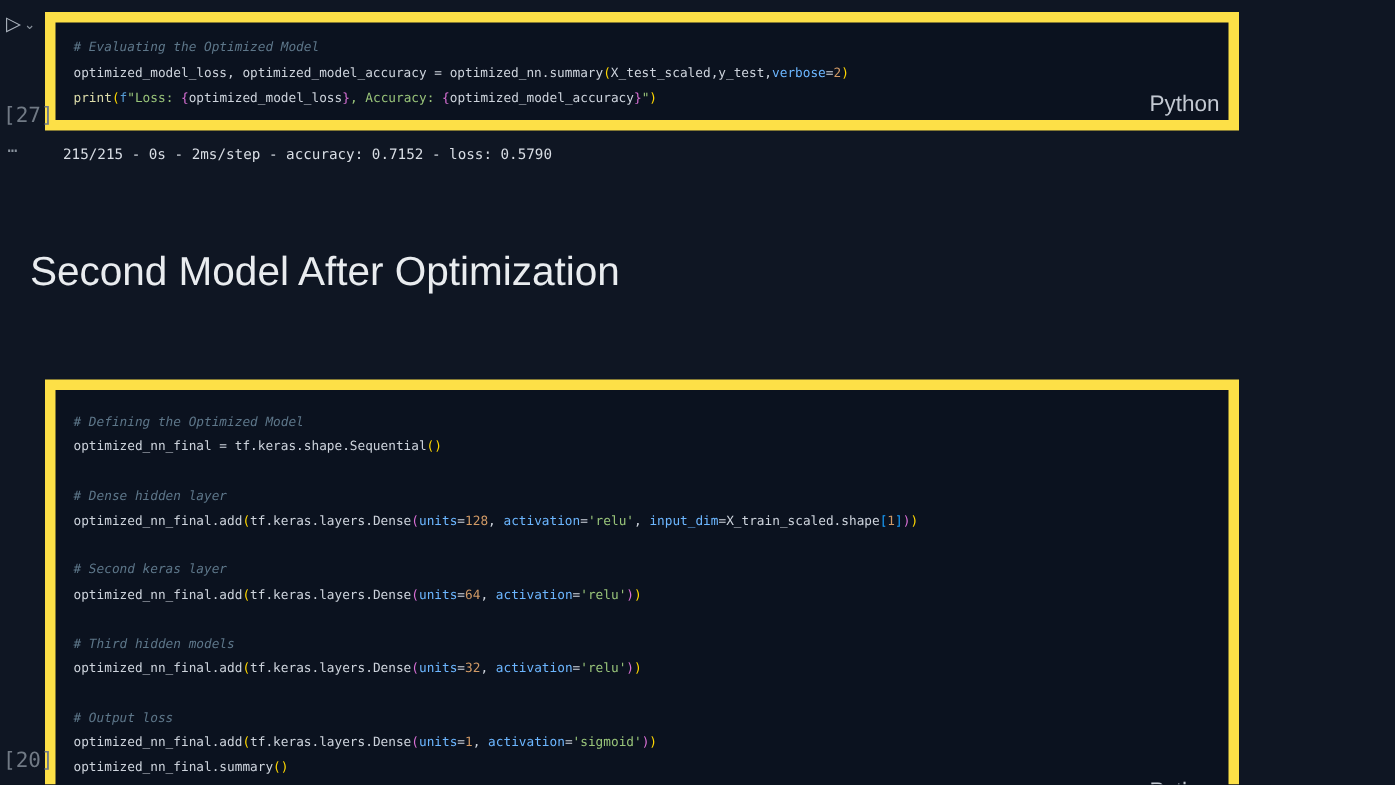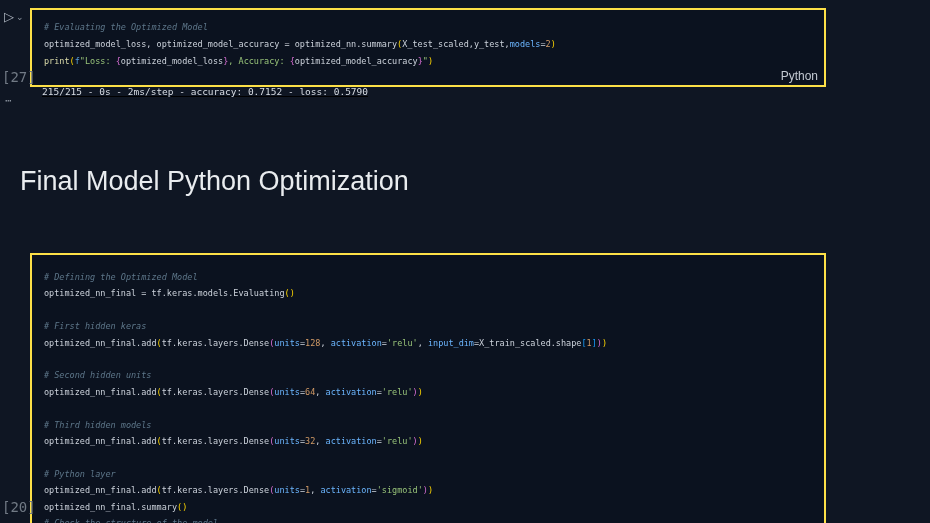--- a/index.html
+++ b/index.html
@@ -4,21 +4,21 @@
 <style>
   html,body{margin:0;padding:0;background:#0f1623;}
   .page{
     position:relative;width:930px;height:523px;overflow:hidden;
     background:#0f1623;
     font-family:"DejaVu Sans Mono","Liberation Mono",monospace;
   }
   
   .cell{
     position:absolute;left:30px;width:796px;
-    background:#0b121f;border:2px solid #fde047;box-sizing:border-box;
+    background:#0b121f;border:7px solid #fde047;box-sizing:border-box;
   }
   .cell-1{top:8px;height:79px;}
   .cell-2{top:225px;height:292px;margin-top:28px;}
   .editor{position:absolute;left:12px;top:0;right:8px;bottom:0;cursor:text;}
   .cell-1 .editor{padding-top:9px;}
   .cell-2 .editor{padding-top:14px;}
   .code-line{white-space:pre;font-size:8.5px;color:#cdd3dc;}
   .cell-1 .code-line{line-height:17px;min-height:17px;}
   .cell-2 .code-line{line-height:16.4px;min-height:16.4px;}
   .tk-c{color:#5d7689;font-style:italic;}
@@ -27,41 +27,41 @@
   .tk-p{color:#6cb6ff;}
   .tk-n{color:#d19a66;}
   .tk-s{color:#98c379;}
   .tk-fp{color:#569cd6;}
   .tk-b1{color:#ffd700;}
   .tk-b2{color:#da70d6;}
   .tk-fb{color:#da70d6;}
   .tk-b3{color:#179fff;}
   .lang-label{
     position:absolute;right:6px;bottom:2px;
-    font-family:"Liberation Sans",sans-serif;font-size:12px;color:#c3c9d2;cursor:pointer;
+    font-family:"Liberation Sans",sans-serif;font-size:15px;color:#c3c9d2;cursor:pointer;
   }
   
   .run-button{
     position:absolute;left:4px;top:8px;width:26px;height:18px;
     color:#aeb6c0;cursor:pointer;display:flex;align-items:center;
     font-family:"DejaVu Sans",sans-serif;
   }
   .play-glyph{font-size:13px;line-height:18px;}
   .chev-glyph{font-size:9px;line-height:18px;margin-left:2px;color:#8a939e;}
   .exec-count{
     position:absolute;font-size:14px;color:#717a85;letter-spacing:0;
   }
   .exec-1{left:2px;top:69px;}
   .exec-2{left:2px;top:499px;}
   
   .output-more{
     position:absolute;left:5px;top:94px;font-size:11px;color:#8a939e;cursor:pointer;
   }
   .output{
-    position:absolute;left:42px;top:84px;right:4px;text-decoration:underline;
+    position:absolute;left:42px;top:96px;right:4px;
   }
   .output div{white-space:pre;font-size:9.5px;line-height:16px;color:#d8dde4;}
   
   .md-heading{
     position:absolute;left:20px;top:166px;
     font-family:"Liberation Sans",sans-serif;font-weight:400;
     font-size:27px;color:#e9ecef;letter-spacing:0;
   }
 </style>
 </head>
@@ -70,50 +70,50 @@
 <div class="page">
 
   <div class="run-button">
     <span class="play-glyph">▷</span>
     <span class="chev-glyph">⌄</span>
   </div>
 
   <div class="cell cell-1">
     <div class="editor">
         <div class="code-line"><span class="tk-c"># Evaluating the Optimized Model</span></div>
-        <div class="code-line"><span class="tk-d">optimized_model_loss, optimized_model_accuracy = optimized_nn.summary</span><span class="tk-b1">(</span><span class="tk-d">X_test_scaled,y_test,</span><span class="tk-p">models</span><span class="tk-d">=</span><span class="tk-n">2</span><span class="tk-b1">)</span></div>
+        <div class="code-line"><span class="tk-d">optimized_model_loss, optimized_model_accuracy = optimized_nn.summary</span><span class="tk-b1">(</span><span class="tk-d">X_test_scaled,y_test,</span><span class="tk-p">verbose</span><span class="tk-d">=</span><span class="tk-n">2</span><span class="tk-b1">)</span></div>
         <div class="code-line"><span class="tk-f">print</span><span class="tk-b1">(</span><span class="tk-fp">f</span><span class="tk-s">"Loss: </span><span class="tk-fb">{</span><span class="tk-d">optimized_model_loss</span><span class="tk-fb">}</span><span class="tk-s">, Accuracy: </span><span class="tk-fb">{</span><span class="tk-d">optimized_model_accuracy</span><span class="tk-fb">}</span><span class="tk-s">"</span><span class="tk-b1">)</span></div>
         <div class="code-line">&nbsp;</div>
       </div>
     <div class="lang-label">Python</div>
   </div>
   <div class="exec-count exec-1">[27]</div>
 
   <div class="output-more">⋯</div>
   <div class="output">
       <div>215/215 - 0s - 2ms/step - accuracy: 0.7152 - loss: 0.5790</div>
     </div>
 
-  <div class="md-heading">Final Model Python Optimization</div>
+  <div class="md-heading">Second Model After Optimization</div>
 
   <div class="cell cell-2">
     <div class="editor">
         <div class="code-line"><span class="tk-c"># Defining the Optimized Model</span></div>
-        <div class="code-line"><span class="tk-d">optimized_nn_final = tf.keras.models.Evaluating</span><span class="tk-b1">()</span></div>
+        <div class="code-line"><span class="tk-d">optimized_nn_final = tf.keras.shape.Sequential</span><span class="tk-b1">()</span></div>
         <div class="code-line">&nbsp;</div>
-        <div class="code-line"><span class="tk-c"># First hidden keras</span></div>
+        <div class="code-line"><span class="tk-c"># Dense hidden layer</span></div>
         <div class="code-line"><span class="tk-d">optimized_nn_final.add</span><span class="tk-b1">(</span><span class="tk-d">tf.keras.layers.Dense</span><span class="tk-b2">(</span><span class="tk-p">units</span><span class="tk-d">=</span><span class="tk-n">128</span><span class="tk-d">, </span><span class="tk-p">activation</span><span class="tk-d">=</span><span class="tk-s">'relu'</span><span class="tk-d">, </span><span class="tk-p">input_dim</span><span class="tk-d">=X_train_scaled.shape</span><span class="tk-b3">[</span><span class="tk-n">1</span><span class="tk-b3">]</span><span class="tk-b2">)</span><span class="tk-b1">)</span></div>
         <div class="code-line">&nbsp;</div>
-        <div class="code-line"><span class="tk-c"># Second hidden units</span></div>
+        <div class="code-line"><span class="tk-c"># Second keras layer</span></div>
         <div class="code-line"><span class="tk-d">optimized_nn_final.add</span><span class="tk-b1">(</span><span class="tk-d">tf.keras.layers.Dense</span><span class="tk-b2">(</span><span class="tk-p">units</span><span class="tk-d">=</span><span class="tk-n">64</span><span class="tk-d">, </span><span class="tk-p">activation</span><span class="tk-d">=</span><span class="tk-s">'relu'</span><span class="tk-b2">)</span><span class="tk-b1">)</span></div>
         <div class="code-line">&nbsp;</div>
         <div class="code-line"><span class="tk-c"># Third hidden models</span></div>
         <div class="code-line"><span class="tk-d">optimized_nn_final.add</span><span class="tk-b1">(</span><span class="tk-d">tf.keras.layers.Dense</span><span class="tk-b2">(</span><span class="tk-p">units</span><span class="tk-d">=</span><span class="tk-n">32</span><span class="tk-d">, </span><span class="tk-p">activation</span><span class="tk-d">=</span><span class="tk-s">'relu'</span><span class="tk-b2">)</span><span class="tk-b1">)</span></div>
         <div class="code-line">&nbsp;</div>
-        <div class="code-line"><span class="tk-c"># Python layer</span></div>
+        <div class="code-line"><span class="tk-c"># Output loss</span></div>
         <div class="code-line"><span class="tk-d">optimized_nn_final.add</span><span class="tk-b1">(</span><span class="tk-d">tf.keras.layers.Dense</span><span class="tk-b2">(</span><span class="tk-p">units</span><span class="tk-d">=</span><span class="tk-n">1</span><span class="tk-d">, </span><span class="tk-p">activation</span><span class="tk-d">=</span><span class="tk-s">'sigmoid'</span><span class="tk-b2">)</span><span class="tk-b1">)</span></div>
         <div class="code-line"><span class="tk-d">optimized_nn_final.summary</span><span class="tk-b1">()</span></div>
         <div class="code-line"><span class="tk-c"># Check the structure of the model</span></div>
         <div class="code-line">&nbsp;</div>
       </div>
     <div class="lang-label">Python</div>
   </div>
   <div class="exec-count exec-2">[20]</div>
 
 </div>

